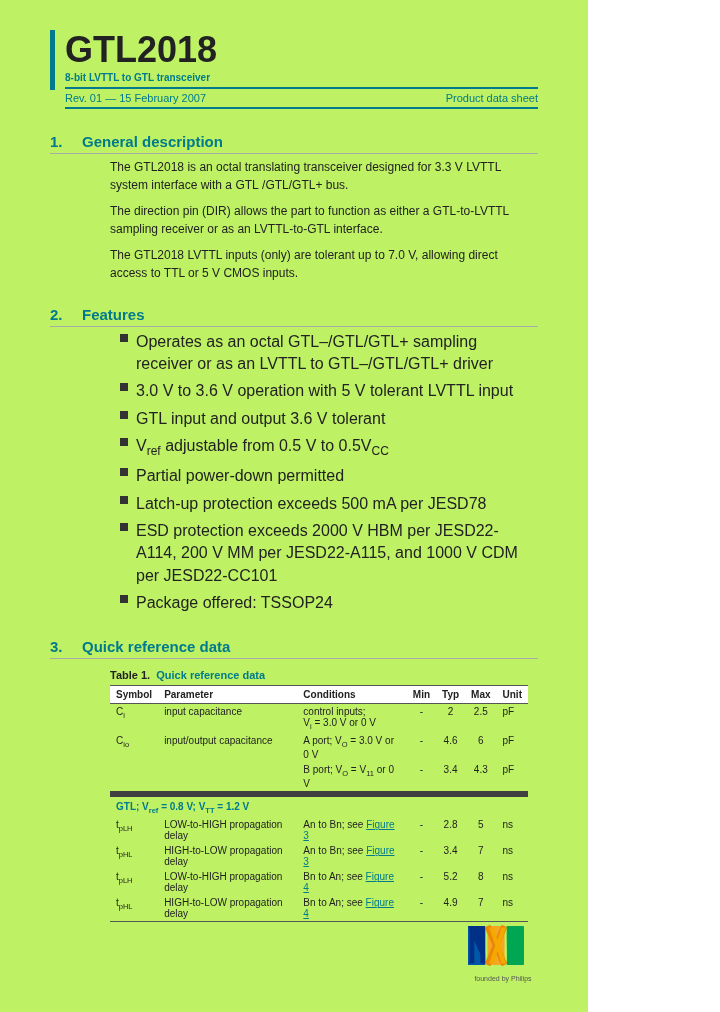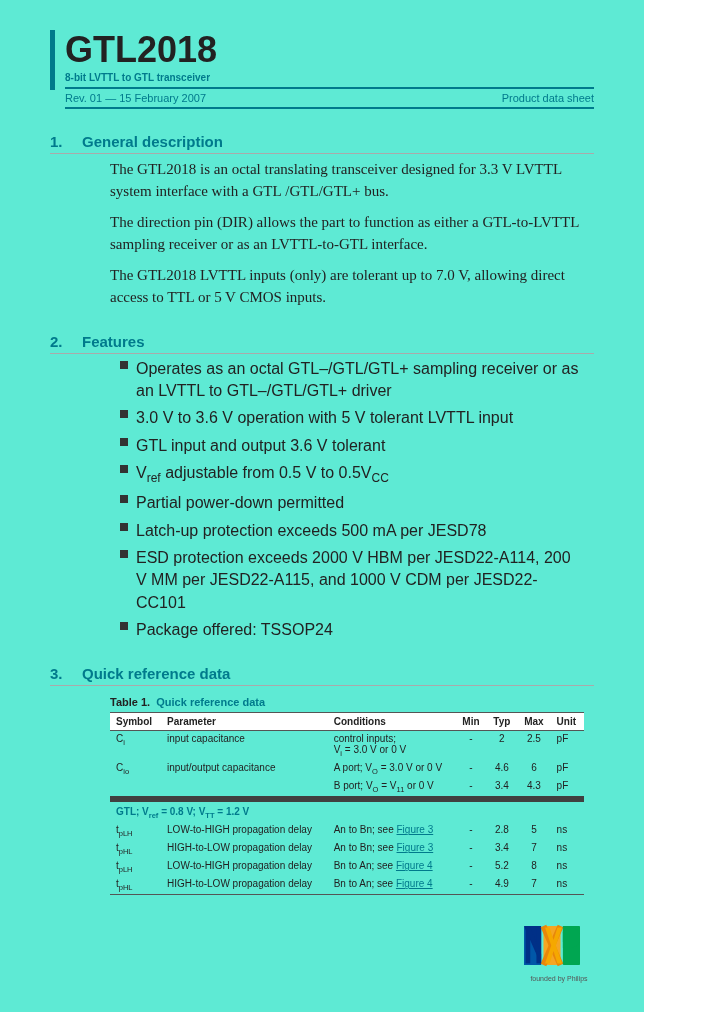--- a/index.html
+++ b/index.html
@@ -6,23 +6,23 @@
     body {
       background: #fff;
       font-family: Arial, Helvetica, sans-serif;
       font-size: 12px;
       color: #222;
       width: 720px;
       min-height: 1012px;
       padding: 0;
     }
     .page {
-      width: 644px;
+      width: 588px;
       min-height: 1012px;
-      background: #5eead4;
+      background: #bef264;
       padding: 30px 50px 30px 50px;
       position: relative;
     }
 
     
     .header {
       display: flex;
       align-items: flex-start;
       margin-bottom: 8px;
     }
@@ -83,24 +83,23 @@
       color: #007a8c;
     }
 
     
     .content {
       margin-left: 60px;
       margin-right: 10px;
     }
     .paragraph {
       margin-bottom: 8px;
-      font-size: 15px;
+      font-size: 12px;
       line-height: 1.5;
       color: #222;
-      font-family: Liberation Serif, serif;
     }
 
     
     .features-list {
       list-style: none;
       margin-left: 10px;
     }
     .features-list li {
       display: flex;
       align-items: flex-start;

